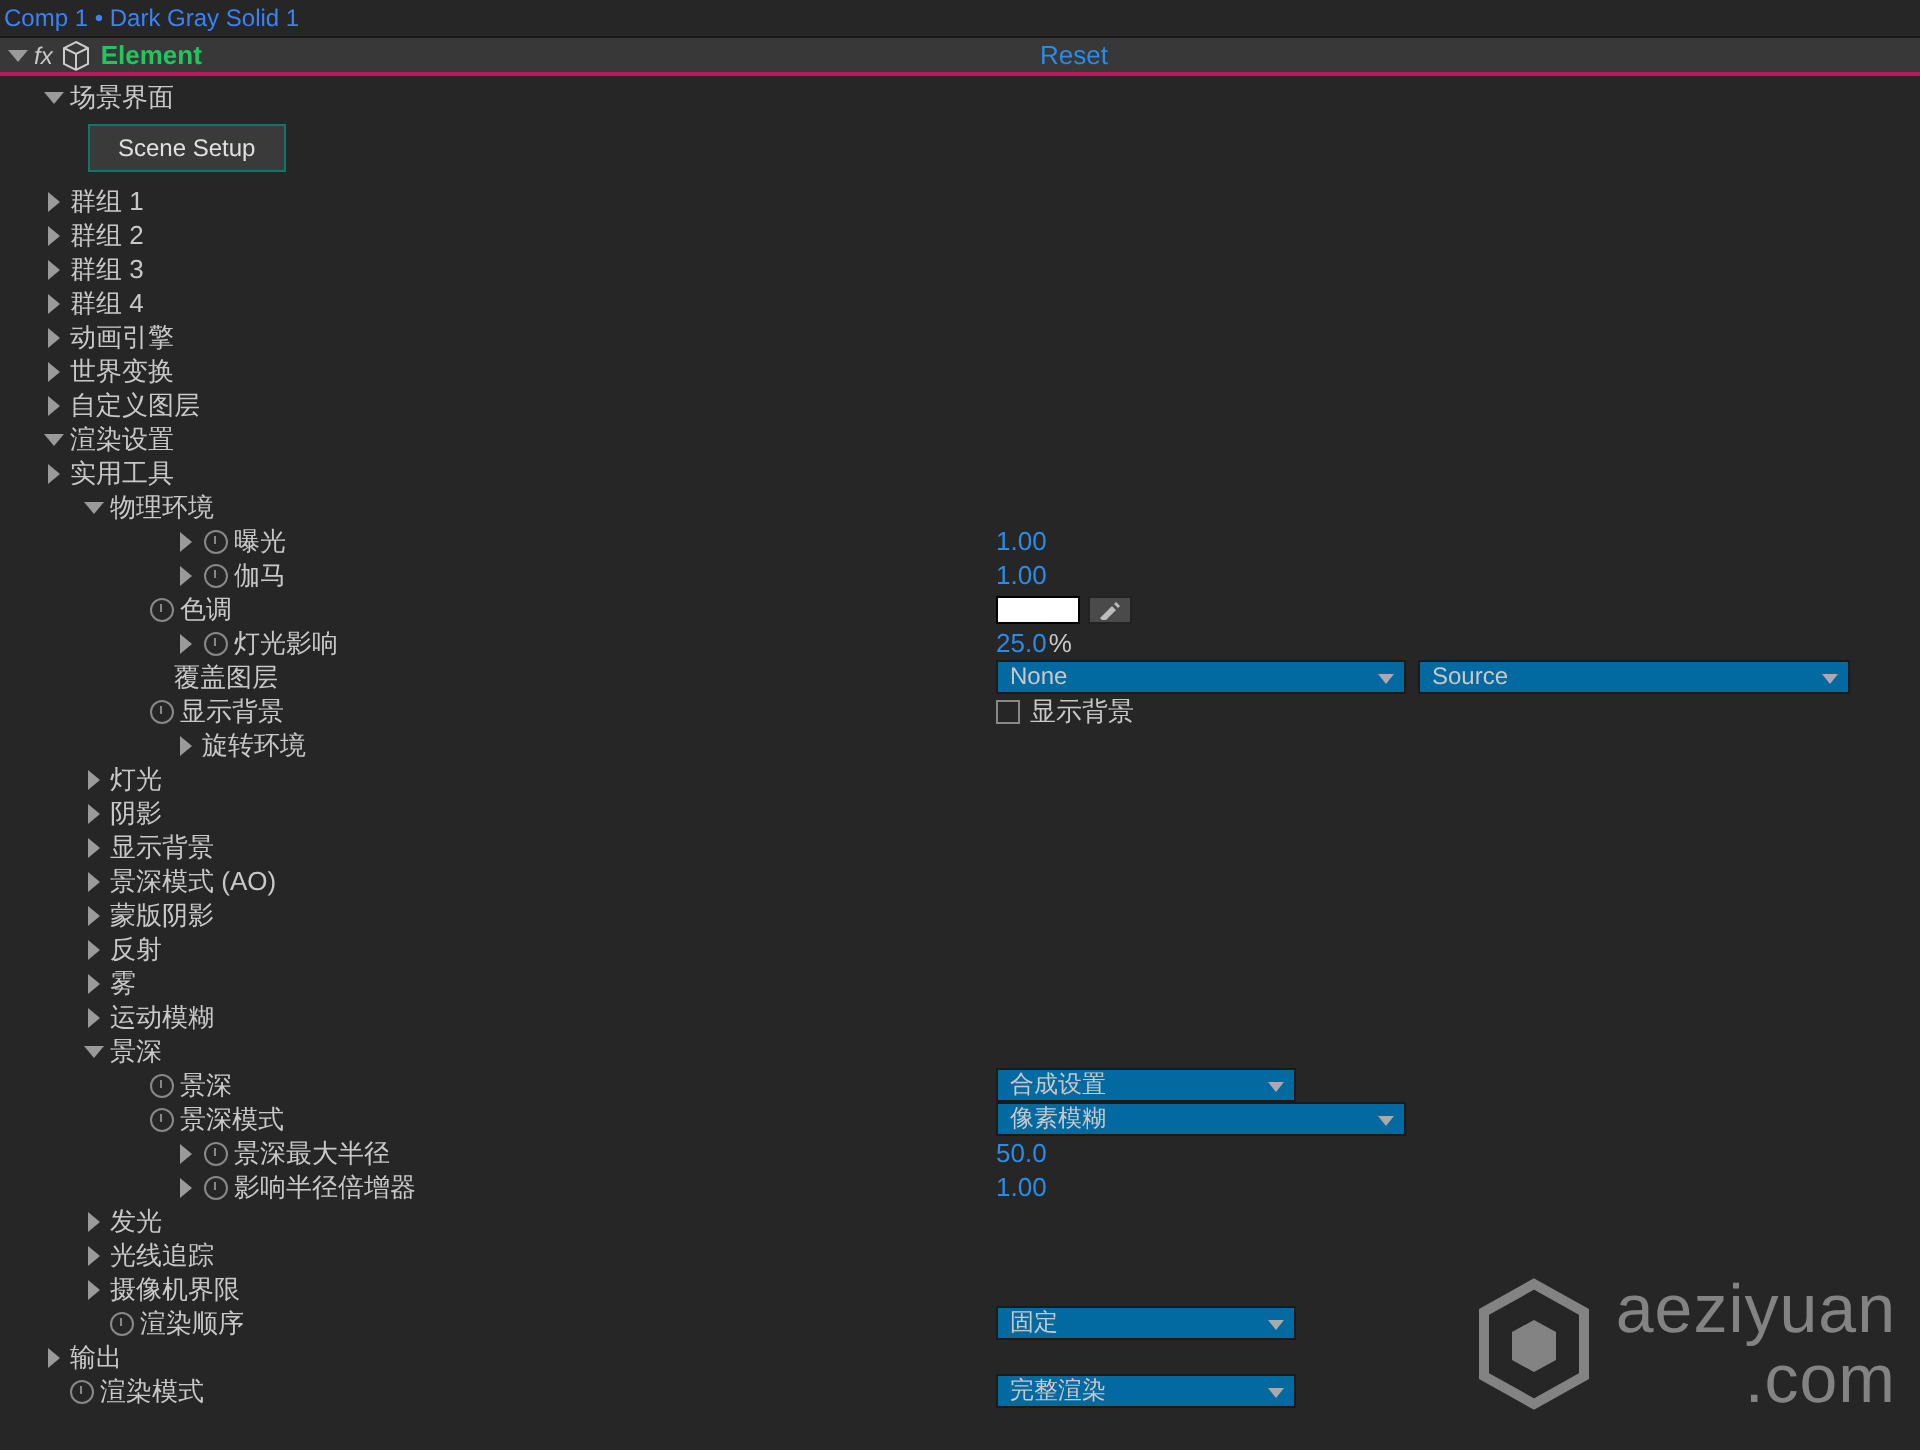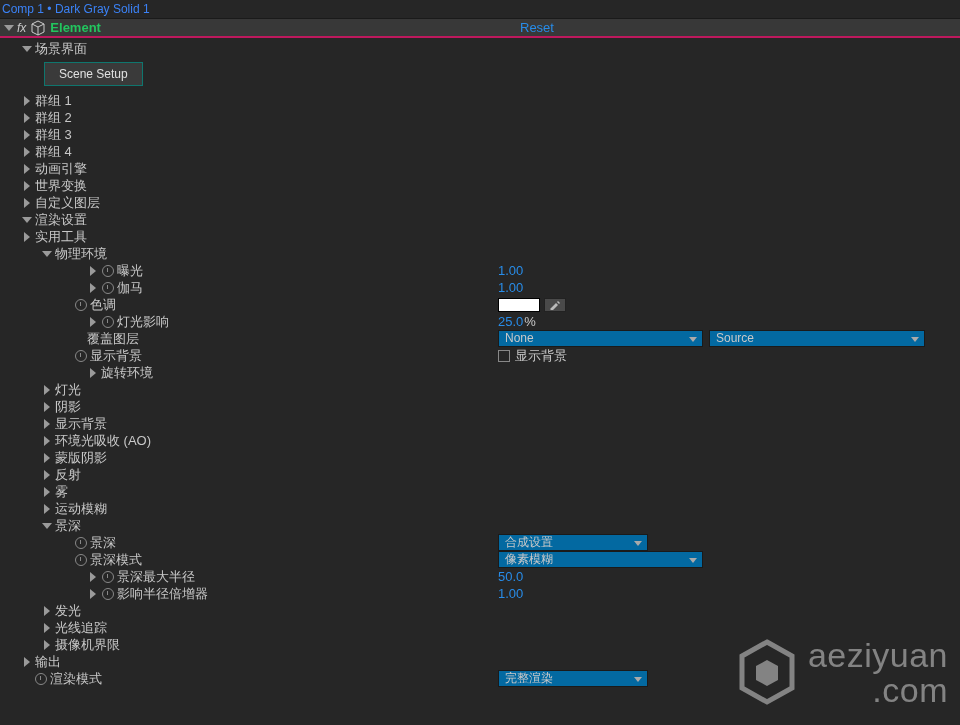--- a/index.html
+++ b/index.html
@@ -257,21 +257,21 @@
   <div class="row lv2">
       <span class="twisty right"></span>
       <span class="label">阴影</span>
     </div>
   <div class="row lv2">
       <span class="twisty right"></span>
       <span class="label">显示背景</span>
     </div>
   <div class="row lv2">
       <span class="twisty right"></span>
-      <span class="label">环境光吸收 (AO)</span>
+      <span class="label">景深模式 (AO)</span>
     </div>
   <div class="row lv2">
       <span class="twisty right"></span>
       <span class="label">蒙版阴影</span>
     </div>
   <div class="row lv2">
       <span class="twisty right"></span>
       <span class="label">反射</span>
     </div>
   <div class="row lv2">
@@ -321,20 +321,27 @@
     </div>
   <div class="row lv2">
       <span class="twisty right"></span>
       <span class="label">光线追踪</span>
     </div>
   <div class="row lv2">
       <span class="twisty right"></span>
       <span class="label">摄像机界限</span>
     </div>
 
+  <div class="row lv2np">
+    <span class="stopwatch"></span>
+    <span class="label">渲染顺序</span>
+    <span class="val-col">
+        <span class="dd" style="width:150px">固定</span>
+      </span>
+  </div>
 
   <div class="row lv1">
       <span class="twisty right"></span>
       <span class="label">输出</span>
     </div>
 
   <div class="row" style="padding-left:34px">
     <span class="stopwatch"></span>
     <span class="label">渲染模式</span>
     <span class="val-col">

